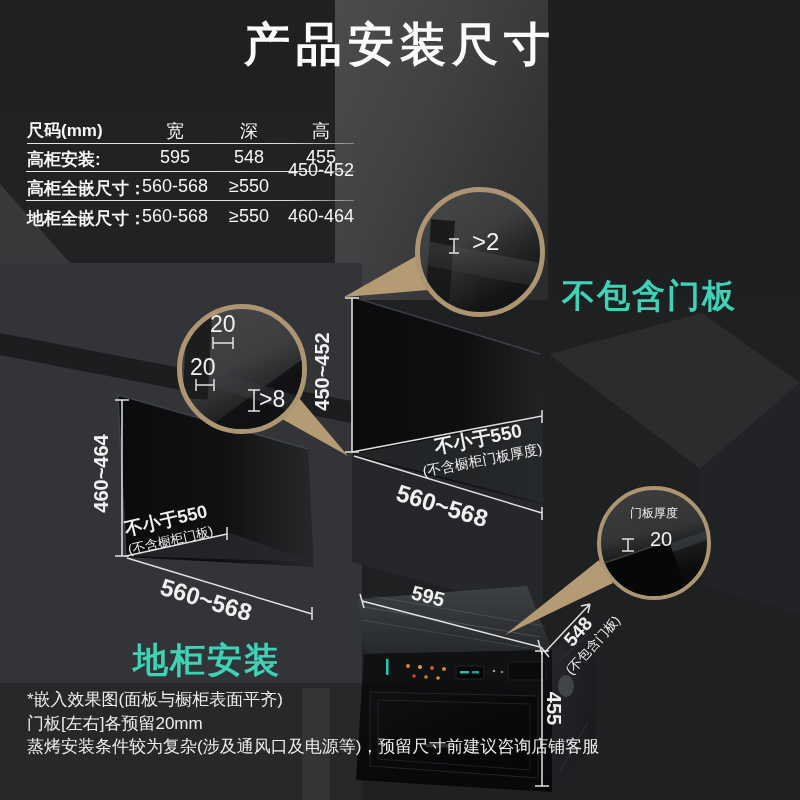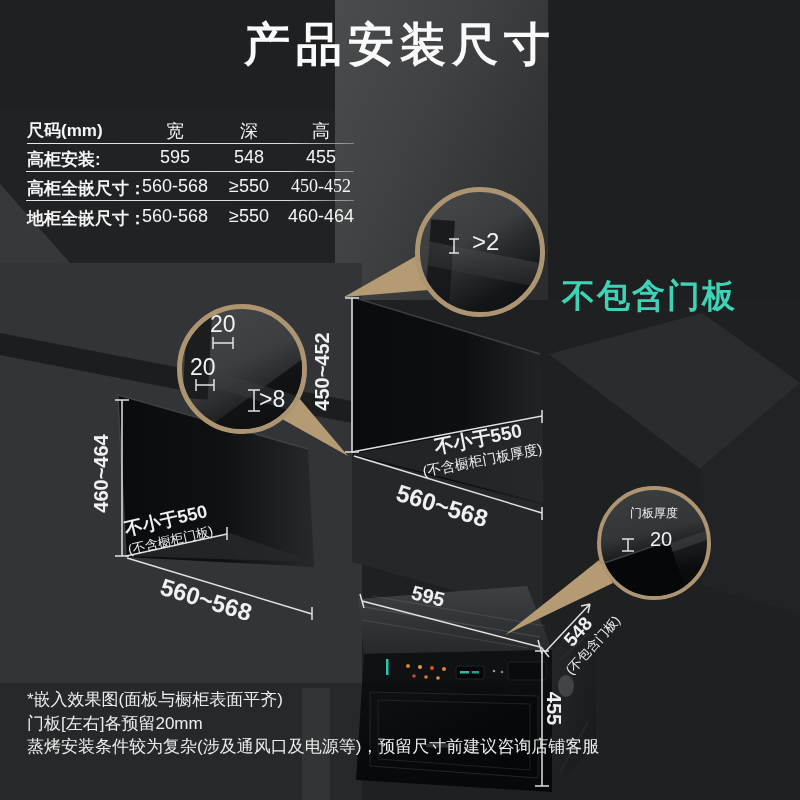--- a/index.html
+++ b/index.html
@@ -135,30 +135,31 @@
 
   <div class="txt lbl" style="left:27px;top:148px;">高柜安装:</div>
   <div class="txt val" style="left:133px;top:147px;">595</div>
   <div class="txt val" style="left:207px;top:147px;">548</div>
   <div class="txt val" style="left:279px;top:147px;">455</div>
   <div class="sep" style="left:26px;top:171px;width:328px;"></div>
 
   <div class="txt lbl" style="left:27px;top:177px;">高柜全嵌尺寸：</div>
   <div class="txt val" style="left:133px;top:176px;">560-568</div>
   <div class="txt val" style="left:207px;top:176px;">≥550</div>
-  <div class="txt val" style="left:279px;top:176px;font-family:Liberation Serif, serif;">450-452</div>
+  <div class="txt val" style="left:279px;top:160px;">450-452</div>
   <div class="sep" style="left:26px;top:200px;width:328px;"></div>
 
   <div class="txt lbl" style="left:27px;top:207px;">地柜全嵌尺寸：</div>
   <div class="txt val" style="left:133px;top:206px;">560-568</div>
   <div class="txt val" style="left:207px;top:206px;">≥550</div>
   <div class="txt val" style="left:279px;top:206px;">460-464</div>
 </div>
 
 <div class="txt teal" style="left:562px;top:274px;font-size:33px;">不包含门板</div>
+<div class="txt teal" style="left:133px;top:637px;font-size:35px;">地柜安装</div>
 
 <div class="txt dim" style="left:262px;top:360px;width:120px;font-size:20px;transform:rotate(-90deg);">450~452</div>
 <div class="txt dim" style="left:370px;top:426px;width:220px;font-size:19px;transform:rotate(-11deg);">
   <span style="display:block;">不小于550</span>
   <small style="font-size:14px;">(不含橱柜门板厚度)</small>
 </div>
 <div class="txt dim" style="left:382px;top:492px;width:120px;font-size:24px;transform:rotate(17deg);">560~568</div>
 
 <div class="txt dim" style="left:41px;top:462px;width:120px;font-size:20px;transform:rotate(-90deg);">460~464</div>
 <div class="txt dim" style="left:88px;top:508px;width:160px;font-size:18px;transform:rotate(-13deg);">

